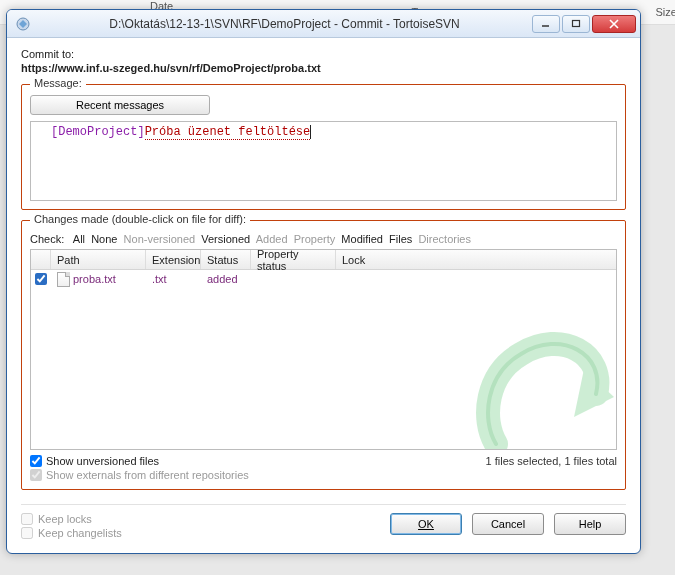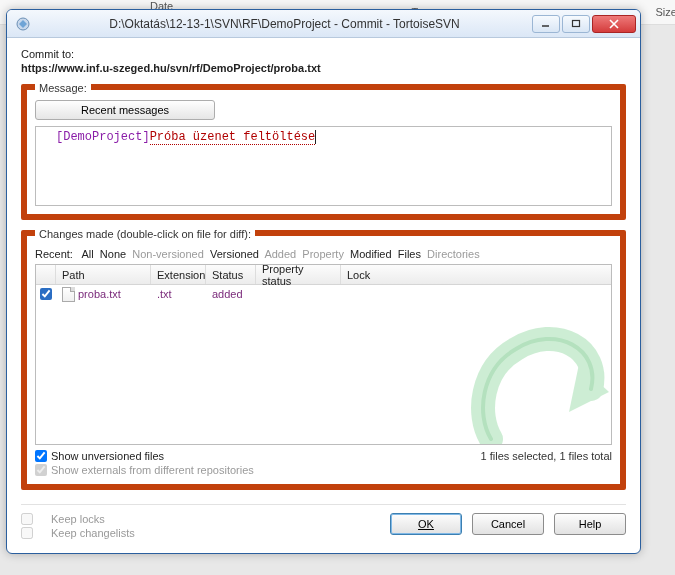--- a/index.html
+++ b/index.html
@@ -89,21 +89,21 @@
     flex: 1;
     padding: 10px 14px 12px 14px;
     display: flex;
     flex-direction: column;
     overflow: hidden;
   }
   .commit-to-label { font-size: 11px; margin-bottom: 2px; }
   .commit-url { font-weight: bold; font-size: 11px; margin-bottom: 10px; }
 
   .group {
-    border: 6px solid #c2410c;
+    border: 1px solid #c2410c;
     border-radius: 2px;
     padding: 10px 8px 8px 8px;
     position: relative;
     margin-bottom: 10px;
   }
   .group-label {
     position: absolute;
     top: -8px;
     left: 8px;
     background: #fff;
@@ -213,21 +213,21 @@
   .status-right { color: #333; }
 
   .footer {
     border-top: 1px solid #e2e2e2;
     margin-top: 4px;
     padding-top: 8px;
     display: flex;
     justify-content: space-between;
     align-items: flex-start;
   }
-  .keep-opts label { display: flex; align-items: center; gap: 18px; font-size: 11px; color: #999; margin-bottom: 2px; }
+  .keep-opts label { display: flex; align-items: center; gap: 5px; font-size: 11px; color: #999; margin-bottom: 2px; }
   .dlg-buttons { display: flex; gap: 10px; }
   .dlg-btn {
     width: 72px;
     height: 22px;
     border: 1px solid #8c8c8c;
     border-radius: 3px;
     background: linear-gradient(#fdfdfd, #e2e2e2);
     font-size: 11px;
     cursor: pointer;
   }
@@ -282,21 +282,21 @@
     <div class="group">
       <div class="group-label">Message:</div>
       <button class="recent-btn">Recent messages</button>
       <div class="msg-area" contenteditable="true" style=""><span class="proj">[DemoProject]</span><span class="rest">Próba üzenet feltöltése</span><span class="msg-caret"></span></div>
     </div>
 
     <div class="group changes-group">
       <div class="group-label">Changes made (double-click on file for diff):</div>
 
       <div class="check-row">
-        <span>Recent:</span>&nbsp;&nbsp;
+        <span>Check:</span>&nbsp;&nbsp;
         <b>All</b>&nbsp;
         <b>None</b>&nbsp;
         <span class="dim">Non-versioned</span>&nbsp;
         <b>Versioned</b>&nbsp;
         <span class="dim">Added</span>&nbsp;
         <span class="dim">Property</span>&nbsp;
         <b>Modified</b>&nbsp;
         <b>Files</b>&nbsp;
         <span class="dim">Directories</span>
       </div>

